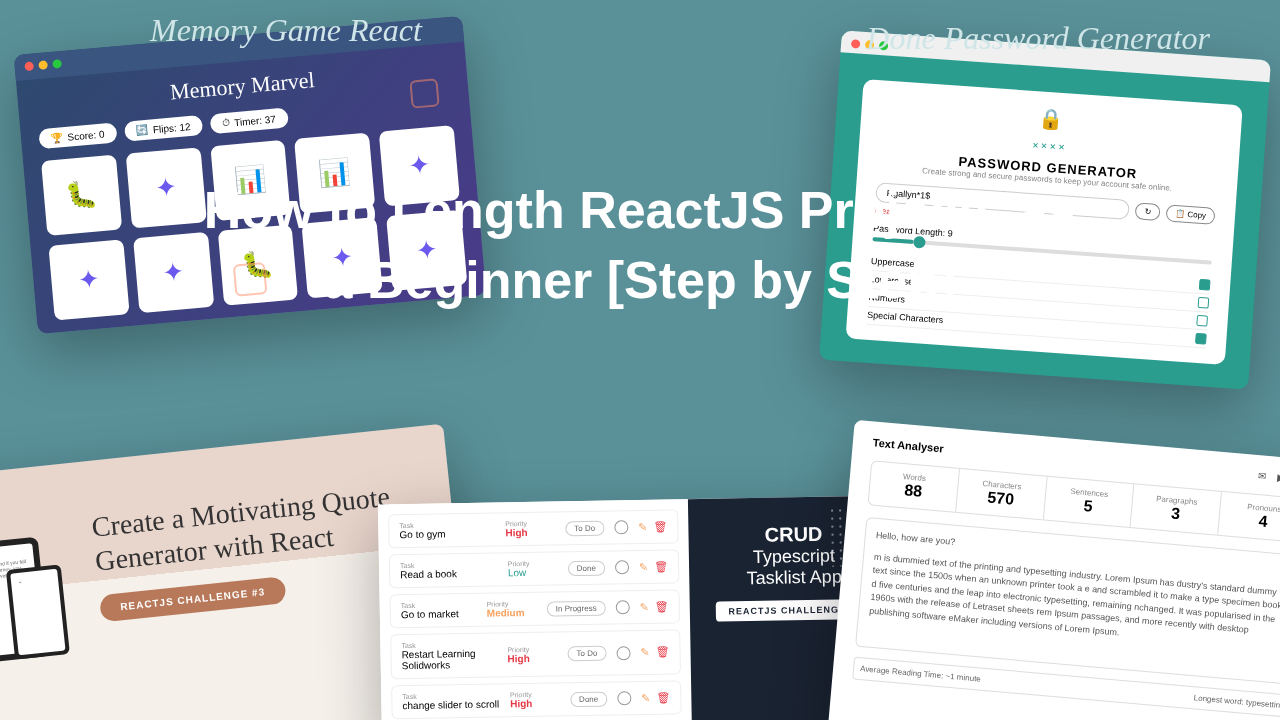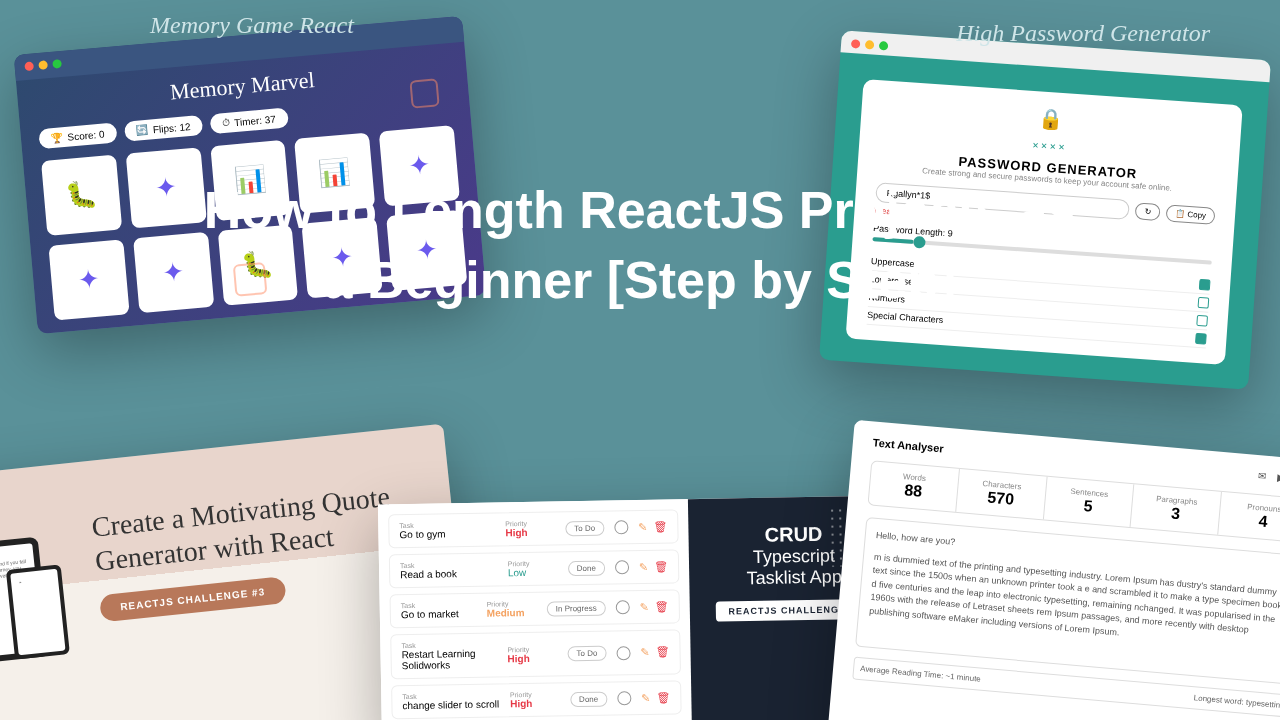--- a/index.html
+++ b/index.html
@@ -1,19 +1,19 @@
 <!DOCTYPE html>
 <html><head>
 <meta charset="utf-8">
 <style>
 *{margin:0;padding:0;box-sizing:border-box;font-family:-apple-system,BlinkMacSystemFont,sans-serif}
 body{width:1280px;height:720px;background:#5a9199;position:relative;overflow:hidden}
 .main-title{position:absolute;top:175px;left:50%;transform:translateX(-50%);color:#fff;font-size:52px;font-weight:700;text-align:center;line-height:1.35;z-index:100;width:900px}
 .card{position:absolute;background:#fff;border-radius:8px;box-shadow:0 20px 60px rgba(0,0,0,0.3)}
-.card-label{position:absolute;color:#cfe5e8;font-family:Georgia,serif;font-style:italic;font-size:24px;z-index:5}
+.card-label{position:absolute;color:#cfe5e8;font-family:Georgia,serif;font-style:italic;font-size:32px;z-index:5}
 .dots{display:flex;gap:5px;padding:8px 10px}
 .dot{width:9px;height:9px;border-radius:50%}
 .dr{background:#ff5f56}.dy{background:#ffbd2e}.dg{background:#27c93f}
 
 
 .memory{top:35px;left:25px;width:450px;height:280px;transform:rotate(-5deg);background:linear-gradient(135deg,#2d4a6e,#4a3a8a);border-radius:10px;overflow:hidden}
 .memory .chrome{background:#3a5580;height:26px}
 .memory-title{color:#fff;text-align:center;font-family:cursive;font-size:22px;margin:12px 0}
 .badges{display:flex;gap:8px;padding:0 18px;margin-bottom:12px}
 .badge{background:#fff;border-radius:14px;padding:4px 12px;font-size:10px;display:flex;align-items:center;gap:4px}
@@ -77,21 +77,21 @@
 .stat:last-child{border:none}
 .stat-lbl{font-size:8px;color:#888}
 .stat-val{font-size:16px;font-weight:600}
 .an-text{font-size:9px;color:#555;line-height:1.5;border:1px solid #ddd;padding:10px;border-radius:6px;height:130px;overflow:hidden}
 .an-foot{display:flex;justify-content:space-between;font-size:8px;color:#666;margin-top:10px;padding:6px;border:1px solid #ddd;border-radius:4px}
 </style>
 </head>
 <body>
 
 <div class="card-label" style="top:12px;left:150px">Memory Game React</div>
-<div class="card-label" style="top:20px;right:70px">High Password Generator</div>
+<div class="card-label" style="top:20px;right:70px">Done Password Generator</div>
 
 <div class="card memory">
   <div class="chrome dots">
       <span class="dot dr"></span>
       <span class="dot dy"></span>
       <span class="dot dg"></span>
     </div>
   <div class="memory-title">Memory Marvel</div>
   <div class="badges">
     <div class="badge">🏆 <span>Score: 0</span></div>

